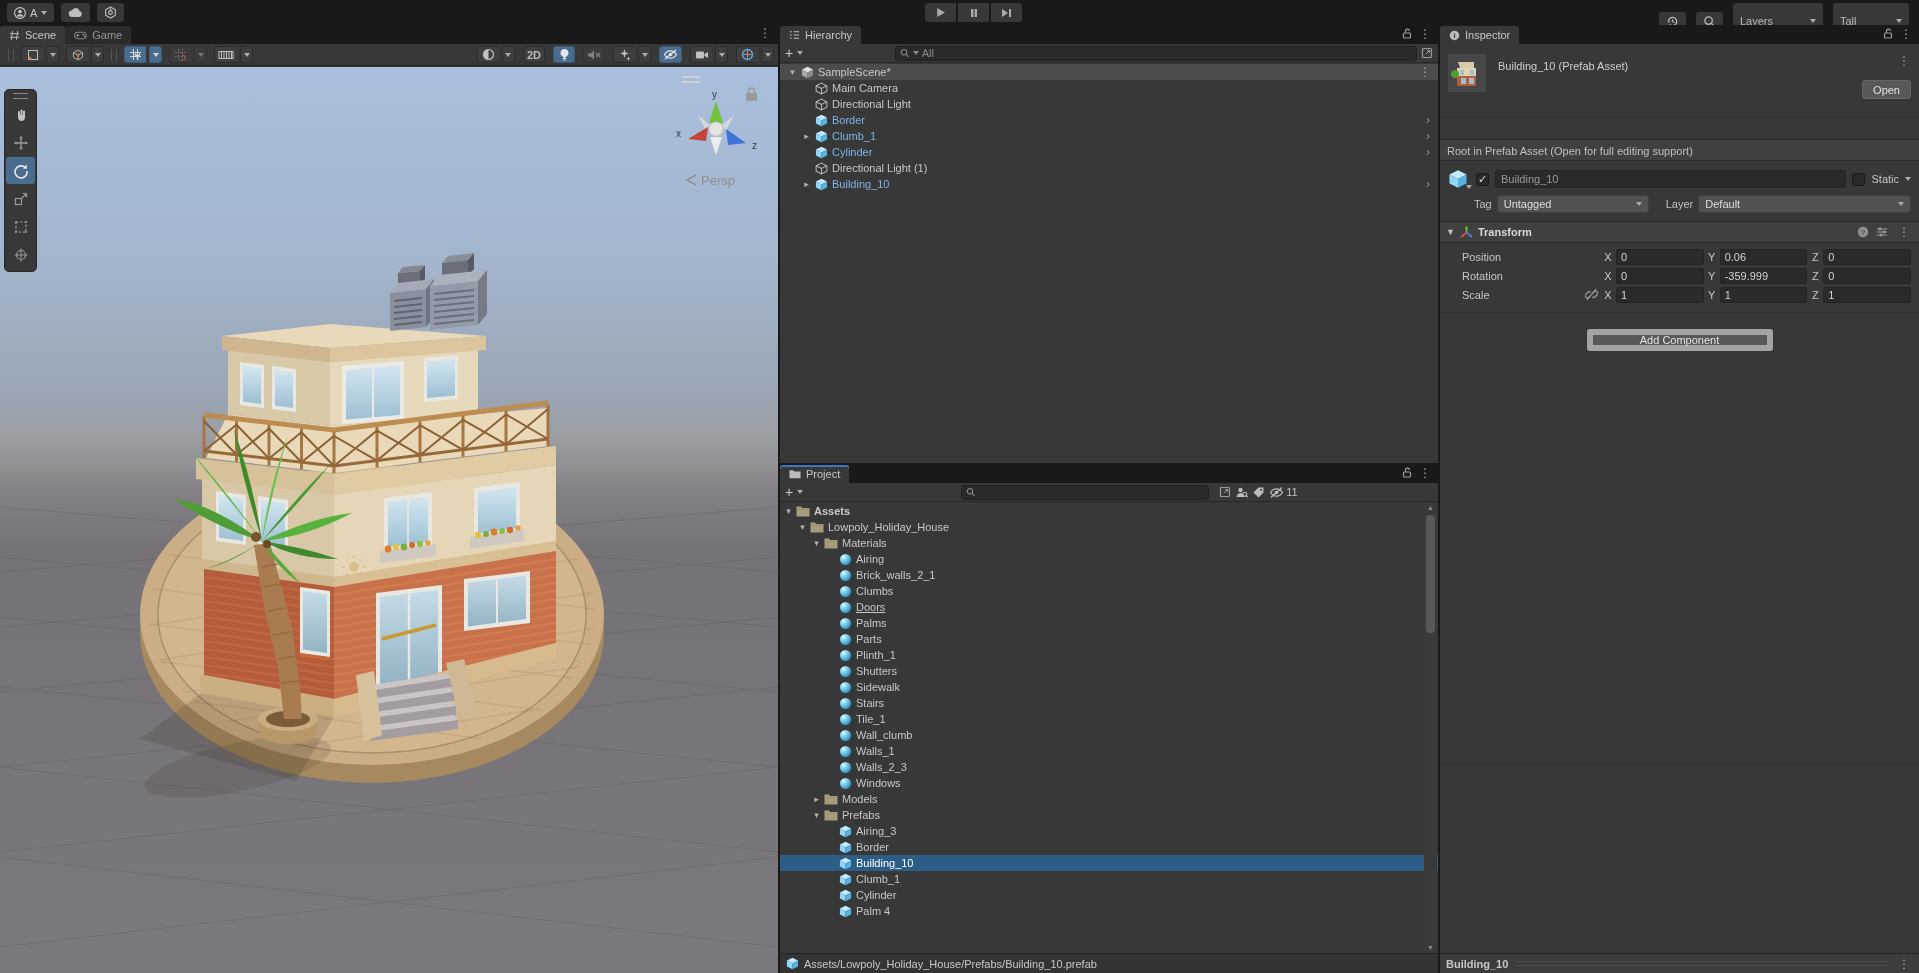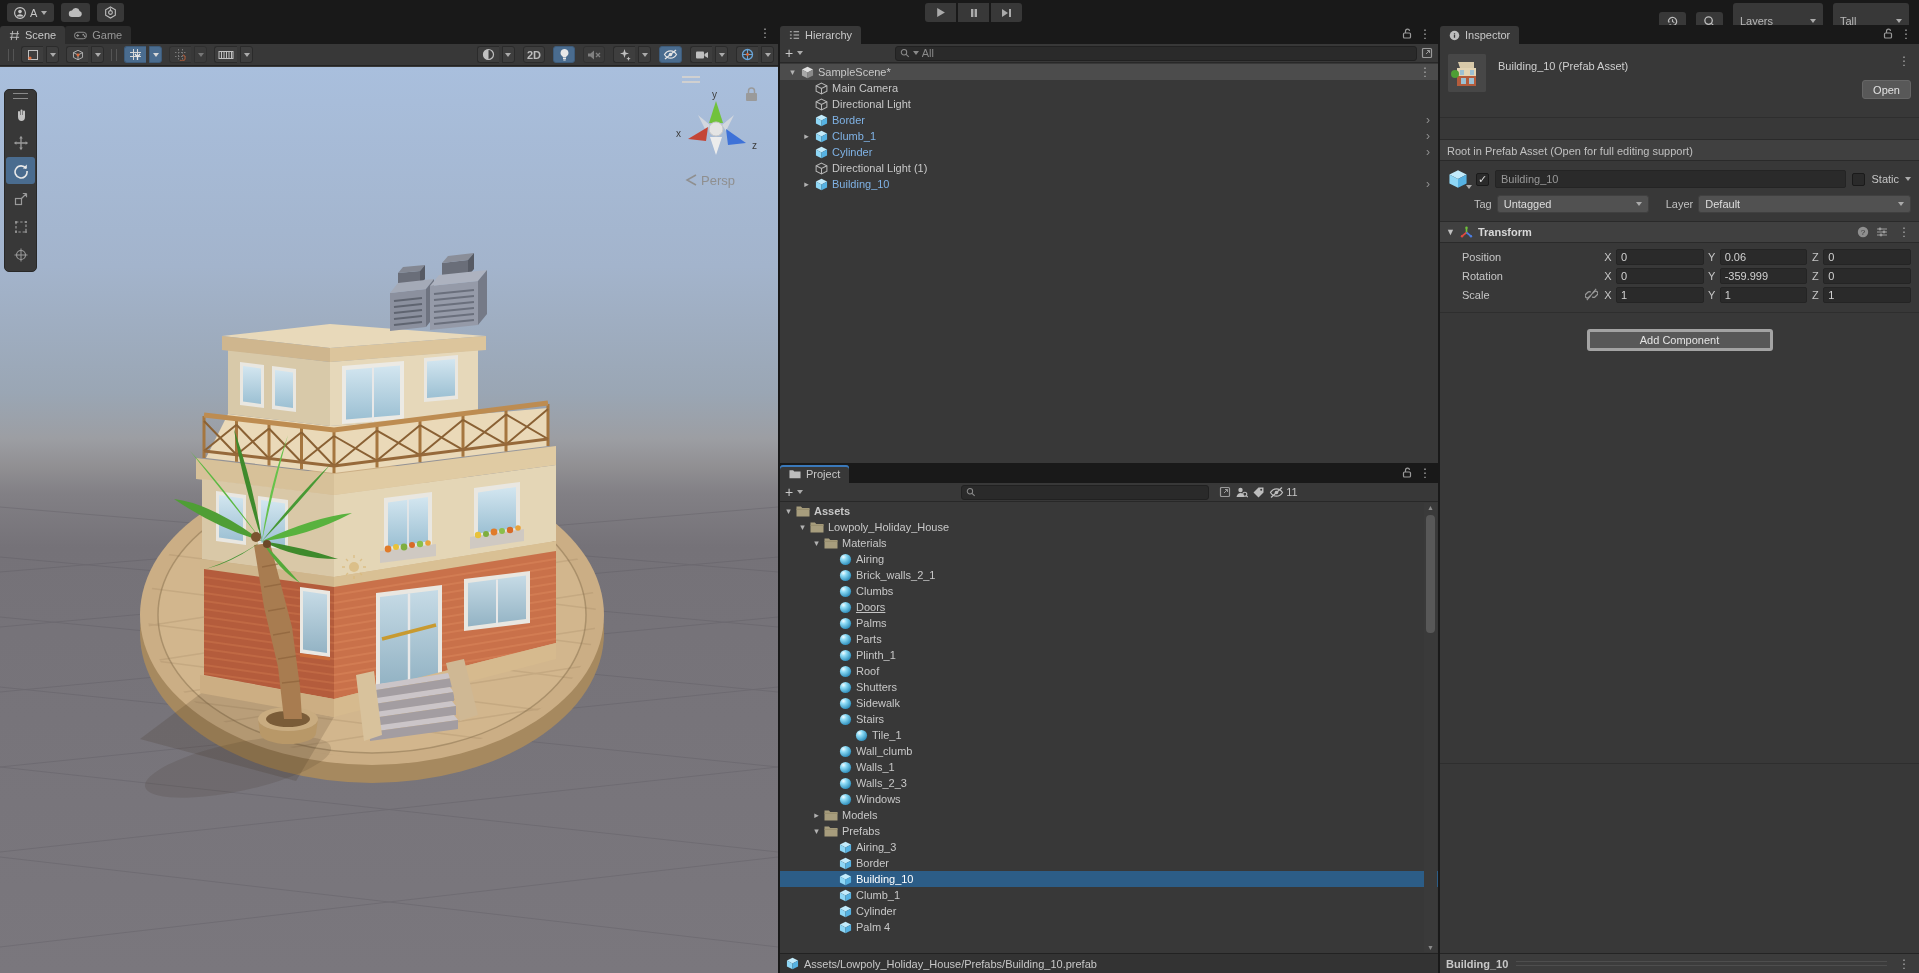--- a/index.html
+++ b/index.html
@@ -77,21 +77,21 @@
 .comp-header{height:22px;background:#404040;border-top:1px solid #2a2a2a;border-bottom:1px solid #2a2a2a;display:flex;align-items:center;gap:5px;padding:0 6px}
 .comp-header .fold{font-size:9px;color:#c0c0c0}
 .comp-header b{color:#d8d8d8}
 .comp-header .right{margin-left:auto;display:flex;gap:7px;align-items:center}
 #transform-rows{padding:4px 8px 8px 8px}
 .t-row{display:flex;align-items:center;height:19px;gap:2px}
 .t-label{width:132px;padding-left:14px;color:#c6c6c6;flex:0 0 132px}
 .t-link{width:18px;flex:0 0 18px;display:flex;justify-content:center}
 .t-ax{width:12px;text-align:center;color:#c6c6c6;flex:0 0 12px}
 .t-field{flex:1;height:16px;background:#2a2a2a;border:1px solid #242424;border-radius:2px;color:#d2d2d2;padding:0 4px;font-family:"Liberation Sans",sans-serif;font-size:11px;outline:none;min-width:0}
-.add-comp{width:186px;height:22px;margin:16px auto;background:#585858;border:3px solid #a3a3a3;border-radius:3px;display:flex;align-items:center;justify-content:center;color:#e4e4e4;cursor:pointer}
+.add-comp{width:186px;height:22px;margin:16px auto;background:#585858;border:6px solid #a3a3a3;border-radius:3px;display:flex;align-items:center;justify-content:center;color:#e4e4e4;cursor:pointer}
 .insp-preview{position:absolute;left:0;right:0;bottom:0;height:20px;background:#3c3c3c;border-top:1px solid #242424;display:flex;align-items:center;padding:0 6px;gap:8px}
 .insp-preview .grip{flex:1;height:5px;border-top:1px solid #4e4e4e;border-bottom:1px solid #4e4e4e}
 .proj-path{position:absolute;left:0;right:0;bottom:0;height:20px;background:#333;border-top:1px solid #222;display:flex;align-items:center;gap:5px;padding:0 6px;color:#c8c8c8}
 .proj-scroll{position:absolute;right:1px;top:39px;width:13px;bottom:21px;background:#3a3a3a}
 .proj-scroll .thumbbar{position:absolute;left:2px;top:12px;width:9px;height:118px;background:#585858;border-radius:4px}
 .proj-scroll .arr{position:absolute;left:0;width:13px;text-align:center;color:#8a8a8a;font-size:7px}
 .hspacer1{width:84px}.hspacer2{width:150px}
 .insp-splitline{position:absolute;left:0;right:0;top:738px;height:1px;background:#2e2e2e}
 </style>
 </head>
@@ -890,50 +890,41 @@
         </span>
         <span class="lbl">Plinth_1</span>
       </div>
       <div class="row" style="padding-left: 44px;">
         <span class="tree-arrow"></span>
         <span class="obj-icon">
           <svg width="13" height="13" viewBox="0 0 14 14">
             <circle cx="7" cy="7" r="6" fill="url(#gmat)"></circle>
           </svg>
         </span>
-        <span class="lbl">Roof</span>
-      </div>
-      <div class="row" style="padding-left: 44px;">
-        <span class="tree-arrow"></span>
-        <span class="obj-icon">
-          <svg width="13" height="13" viewBox="0 0 14 14">
-            <circle cx="7" cy="7" r="6" fill="url(#gmat)"></circle>
-          </svg>
-        </span>
         <span class="lbl">Shutters</span>
       </div>
       <div class="row" style="padding-left: 44px;">
         <span class="tree-arrow"></span>
         <span class="obj-icon">
           <svg width="13" height="13" viewBox="0 0 14 14">
             <circle cx="7" cy="7" r="6" fill="url(#gmat)"></circle>
           </svg>
         </span>
         <span class="lbl">Sidewalk</span>
       </div>
       <div class="row" style="padding-left: 44px;">
         <span class="tree-arrow"></span>
         <span class="obj-icon">
           <svg width="13" height="13" viewBox="0 0 14 14">
             <circle cx="7" cy="7" r="6" fill="url(#gmat)"></circle>
           </svg>
         </span>
         <span class="lbl">Stairs</span>
       </div>
-      <div class="row" style="padding-left: 44px; margin-left: 16px;">
+      <div class="row" style="padding-left: 44px;">
         <span class="tree-arrow"></span>
         <span class="obj-icon">
           <svg width="13" height="13" viewBox="0 0 14 14">
             <circle cx="7" cy="7" r="6" fill="url(#gmat)"></circle>
           </svg>
         </span>
         <span class="lbl">Tile_1</span>
       </div>
       <div class="row" style="padding-left: 44px;">
         <span class="tree-arrow"></span>

